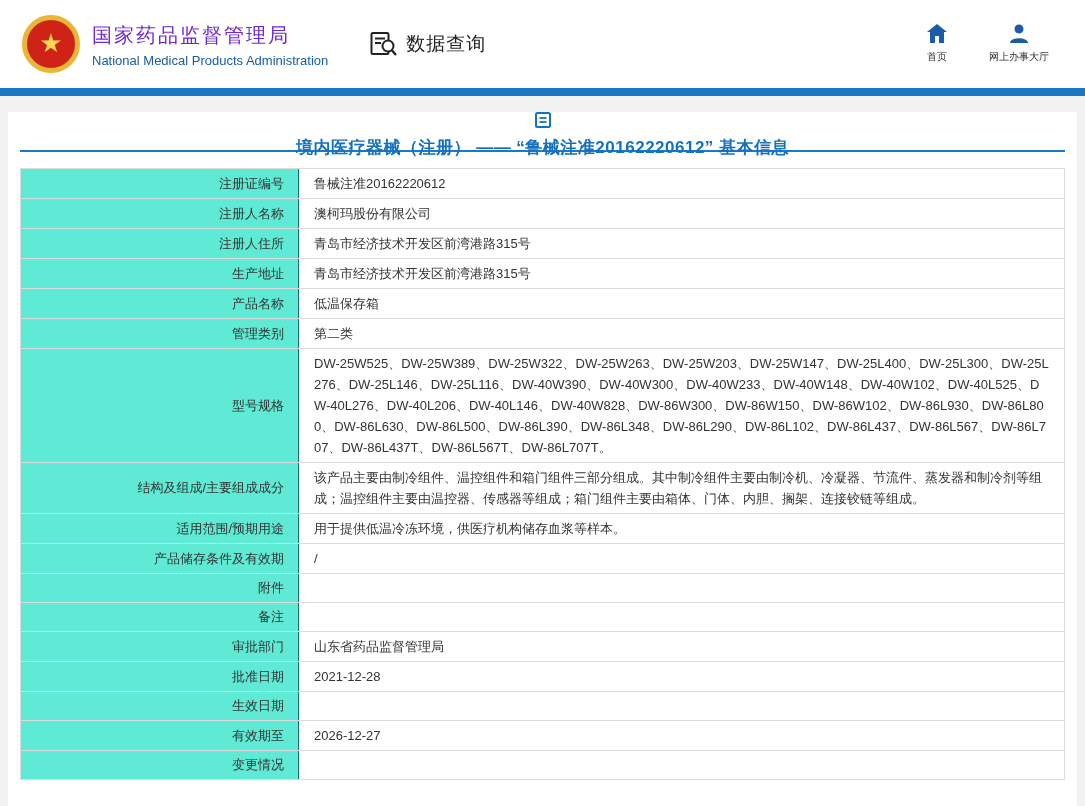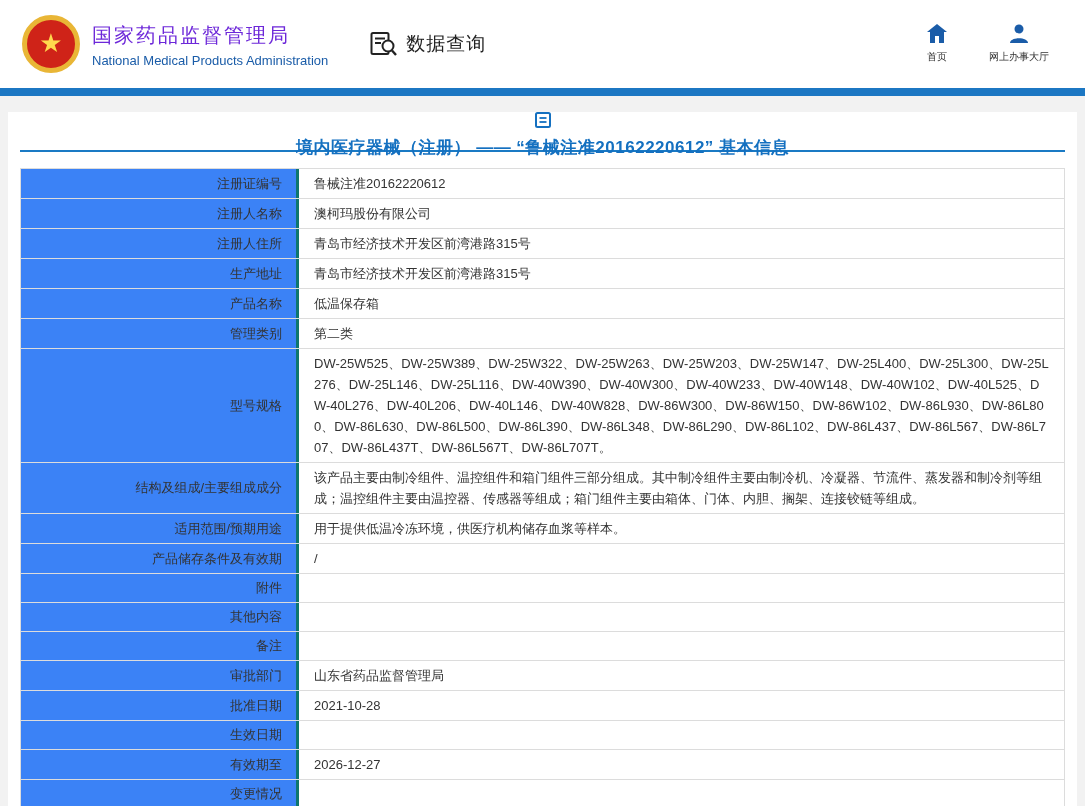--- a/index.html
+++ b/index.html
@@ -31,21 +31,21 @@
   .content { margin:16px 8px 0 8px; background:#fff; min-height:700px; padding:0 12px; }
 
   .title-bar { display:flex; align-items:center; gap:8px; height:40px;
     border-bottom:2px solid #1a7ac4; padding:0 2px;flex-direction:column; }
   .title-icon svg { display:block; }
   .page-title { color:#1470c0; font-size:17px; font-weight:bold; letter-spacing:0.5px; }
 
   
   .info-table { margin-top:16px; border:1px solid #dcdcdc; border-bottom:none; }
   .trow { display:flex; border-bottom:1px solid #dcdcdc; min-height:29px; }
-  .tlabel { flex:0 0 278px; width:278px; background:#3b82f6; border-right:3px solid #0f766e;
+  .tlabel { flex:0 0 278px; width:278px; background:#5eead4; border-right:1px solid #0f766e;
     display:flex; align-items:center; justify-content:flex-end; gap:5px;
     padding:4px 14px; font-size:13px; color:#333; text-align:right; }
   .tvalue { flex:1; display:flex; align-items:center; padding:4px 15px;
     font-size:13px; color:#333; line-height:21px; word-break:break-all; }
 </style>
 </head>
 <body>
 
 <div class="header">
   <div class="logo-wrap">
@@ -145,34 +145,30 @@
       </div>
       <div class="trow">
         <div class="tlabel">产品储存条件及有效期</div>
         <div class="tvalue">/</div>
       </div>
       <div class="trow">
         <div class="tlabel">附件</div>
         <div class="tvalue"></div>
       </div>
       <div class="trow">
-        <div class="tlabel">其他内容</div>
-        <div class="tvalue"></div>
-      </div>
-      <div class="trow">
         <div class="tlabel">备注</div>
         <div class="tvalue"></div>
       </div>
       <div class="trow">
         <div class="tlabel">审批部门</div>
         <div class="tvalue">山东省药品监督管理局</div>
       </div>
       <div class="trow">
         <div class="tlabel">批准日期</div>
-        <div class="tvalue">2021-10-28</div>
+        <div class="tvalue">2021-12-28</div>
       </div>
       <div class="trow">
         <div class="tlabel">生效日期</div>
         <div class="tvalue"></div>
       </div>
       <div class="trow">
         <div class="tlabel">有效期至</div>
         <div class="tvalue">2026-12-27</div>
       </div>
       <div class="trow">

